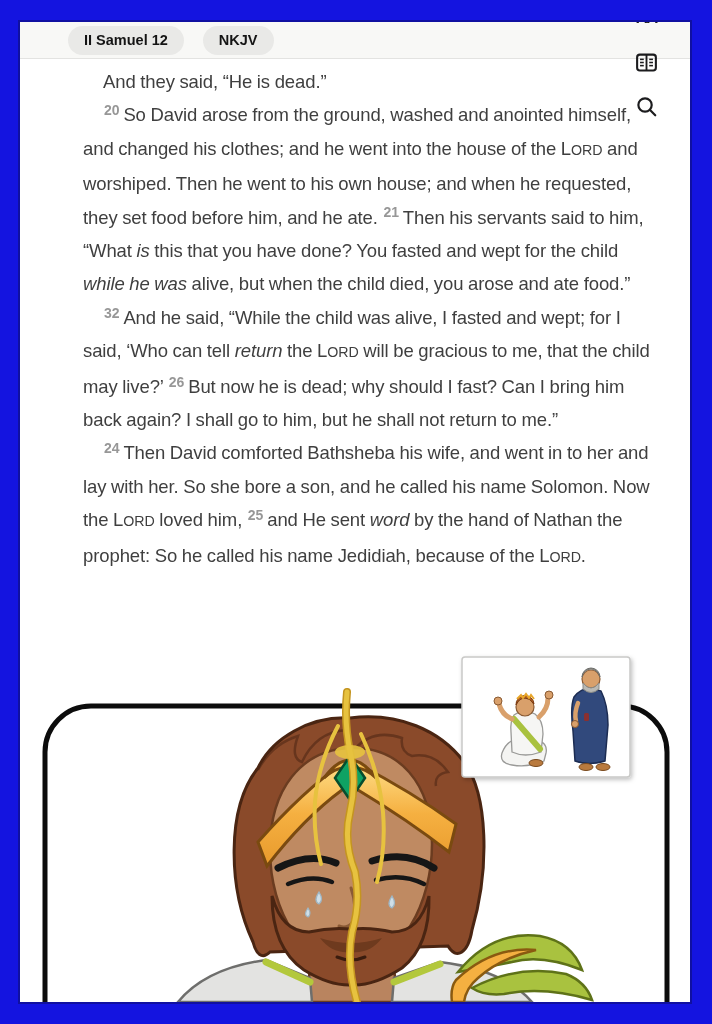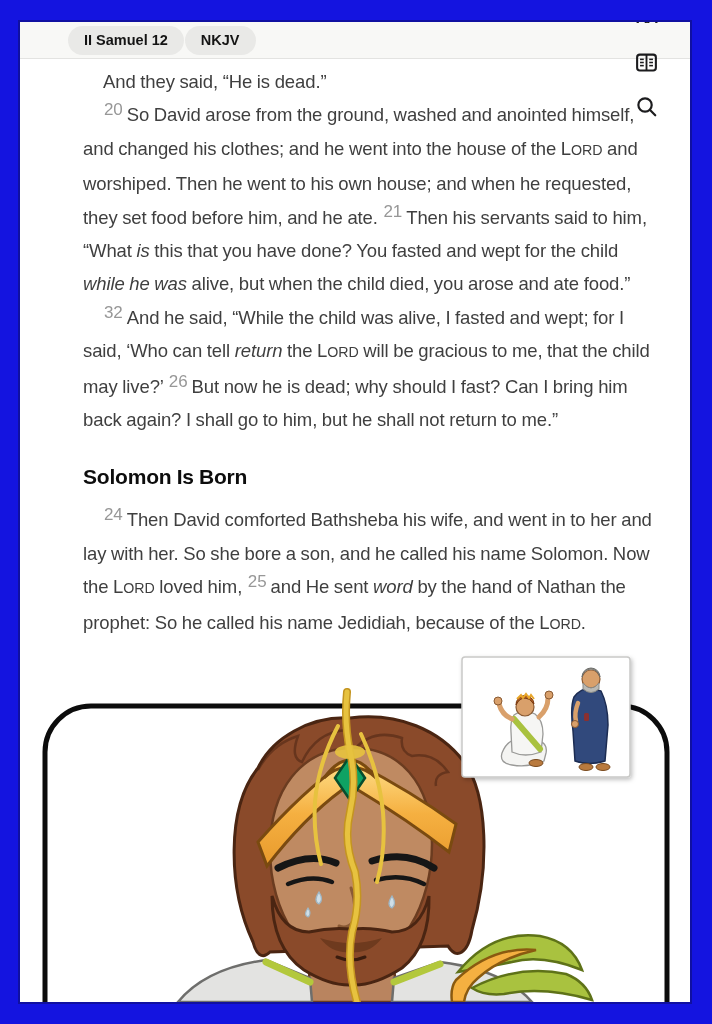--- a/index.html
+++ b/index.html
@@ -12,21 +12,21 @@
     position:absolute;left:20px;top:22px;right:22px;bottom:22px;
     background:#ffffff;overflow:hidden;
     box-shadow:0 0 0 2px rgba(12,12,110,.55);
   }
   
   .toolbar{
     height:37px;background:var(--toolbar-bg,#f8f8f6);
     border-bottom:1px solid #e3e3e1;
     display:flex;align-items:center;padding:0 30px 0 48px;box-sizing:border-box;
   }
-  .pills{display:flex;gap:1px;}
+  .pills{display:flex;gap:19px;}
   .pill{
     background:var(--pill-bg,#e9e9e7);border:none;cursor:pointer;
     height:29px;padding:0 16px;border-radius:15px;
     font-family:inherit;font-weight:700;font-size:14.5px;color:#141414;
     display:flex;align-items:center;
   }
   .toolbar-icons{margin-left:auto;display:flex;align-items:center;gap:17px;flex-direction:column;}
   .icon-btn{
     width:27px;height:27px;display:flex;align-items:center;justify-content:center;
     background:none;border:none;padding:0;cursor:pointer;color:var(--icon,#1c1c1e);
@@ -39,22 +39,22 @@
     font-size:18.5px;line-height:33.4px;letter-spacing:-0.1px;word-spacing:-0.4px;
     color:var(--body-text,#3f3f3f);
   }
   .reader p{margin:0;text-indent:20px;}
   .reader h2{
     margin:27px 0 13px;text-indent:0;
     font-size:21px;line-height:27px;font-weight:700;letter-spacing:-0.2px;
     color:var(--heading-text,#0d0d0d);
   }
   sup.vnum{
-    font-size:17px;color:var(--verse-number,#979797);
-    margin:0 4px 0 1px;line-height:0;position:relative;top:1px;
+    font-size:14px;color:var(--verse-number,#979797);
+    margin:0 4px 0 1px;line-height:0;position:relative;top:1px;font-weight:bold;
   }
   .sc-rest{font-size:77%;margin-top:10px;}
   
   .artwork{position:absolute;left:0;right:0;top:608px;bottom:0;}
   .artwork svg{display:block;width:100%;height:100%;}
 </style>
 </head>
 <body>
 
 <div class="screen">
@@ -92,21 +92,20 @@
           <line x1="15.4" y1="15.4" x2="20.4" y2="20.4" stroke-width="2.1" stroke-linecap="round"></line>
         </svg>
       </button>
     </div>
   </div>
 
   <div class="reader">
       <p>And they said, “He is dead.”</p>
       <p><sup class="vnum">20</sup>So David arose from the ground, washed and anointed himself, and changed his clothes; and he went into the house of the <span>L<span class="sc-rest">ORD</span></span> and worshiped. Then he went to his own house; and when he requested, they set food before him, and he ate. <sup class="vnum">21</sup>Then his servants said to him, “What <em>is</em> this that you have done? You fasted and wept for the child <em>while he was</em> alive, but when the child died, you arose and ate food.”</p>
       <p><sup class="vnum">32</sup>And he said, “While the child was alive, I fasted and wept; for I said, ‘Who can tell <em>return</em> the <span>L<span class="sc-rest">ORD</span></span> will be gracious to me, that the child may live?’ <sup class="vnum">26</sup>But now he is dead; why should I fast? Can I bring him back again? I shall go to him, but he shall not return to me.”</p>
-      <h2>Solomon Is Born</h2>
       <p><sup class="vnum">24</sup>Then David comforted Bathsheba his wife, and went in to her and lay with her. So she bore a son, and he called his name Solomon. Now the <span>L<span class="sc-rest">ORD</span></span> loved him, <sup class="vnum">25</sup>and He sent <em>word</em> by the hand of Nathan the prophet: So he called his name Jedidiah, because of the <span>L<span class="sc-rest">ORD</span></span>.</p>
     </div>
 
   <div class="artwork">
     <svg viewBox="0 0 670 372" preserveAspectRatio="xMinYMin meet">
       <defs>
         <linearGradient id="goldgrad" x1="0" y1="0" x2="0" y2="1">
           <stop offset="0" stop-color="#ffe08a"></stop>
           <stop offset="0.5" stop-color="#f5b041"></stop>
           <stop offset="1" stop-color="#e89a2c"></stop>

